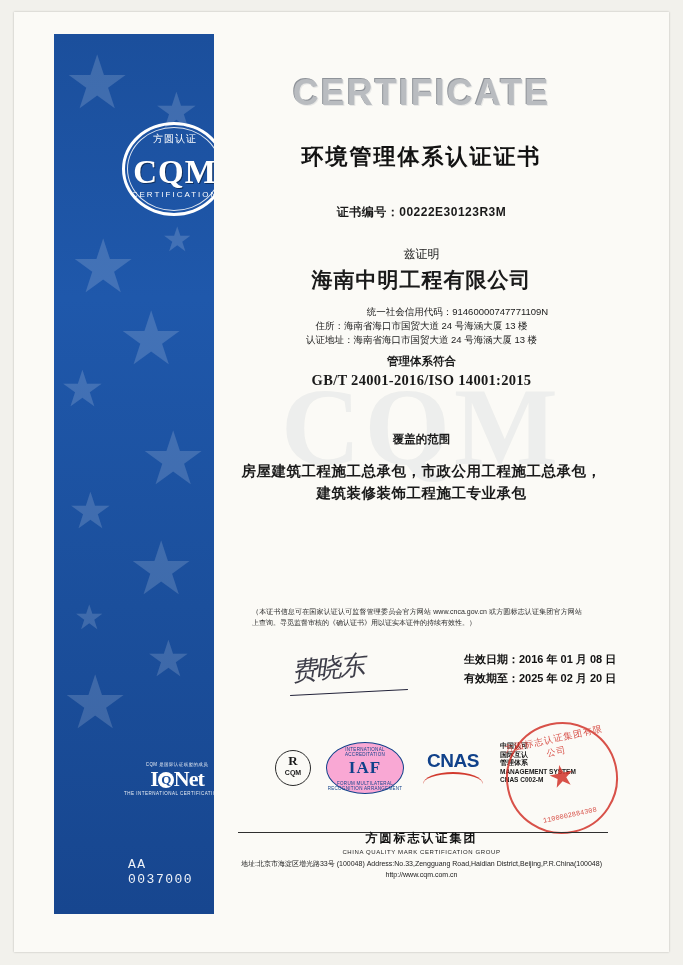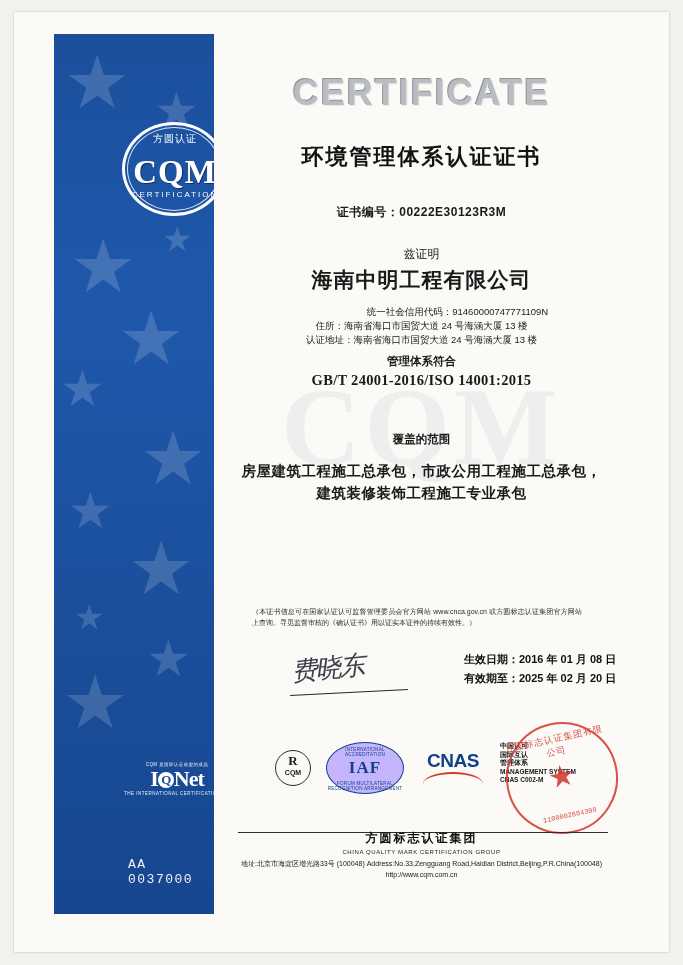--- a/index.html
+++ b/index.html
@@ -333,21 +333,21 @@
     position: absolute; left: 0; top: 18px; width: 34px;
     font-size: 7px; font-weight: bold; color: #1a1a1a;
   }
   
   #logo-iaf { left: 62px; top: 8px; width: 78px; }
   #logo-iaf .oval {
     width: 76px; height: 50px;
     border: 1.5px solid #10418a;
     border-radius: 50%;
     position: relative;
-    background: #c4b5fd;
+    background: #f9a8d4;
   }
   #logo-iaf .iaf-txt {
     position: absolute; left: 0; top: 15px; width: 76px;
     font-family: "Liberation Serif", serif;
     font-size: 17px; font-weight: bold; color: #10418a;
     letter-spacing: 1px;
   }
   #logo-iaf .iaf-top {
     position: absolute; left: 0; top: 4px; width: 76px;
     font-size: 4.5px; color: #10418a; letter-spacing: .3px;

